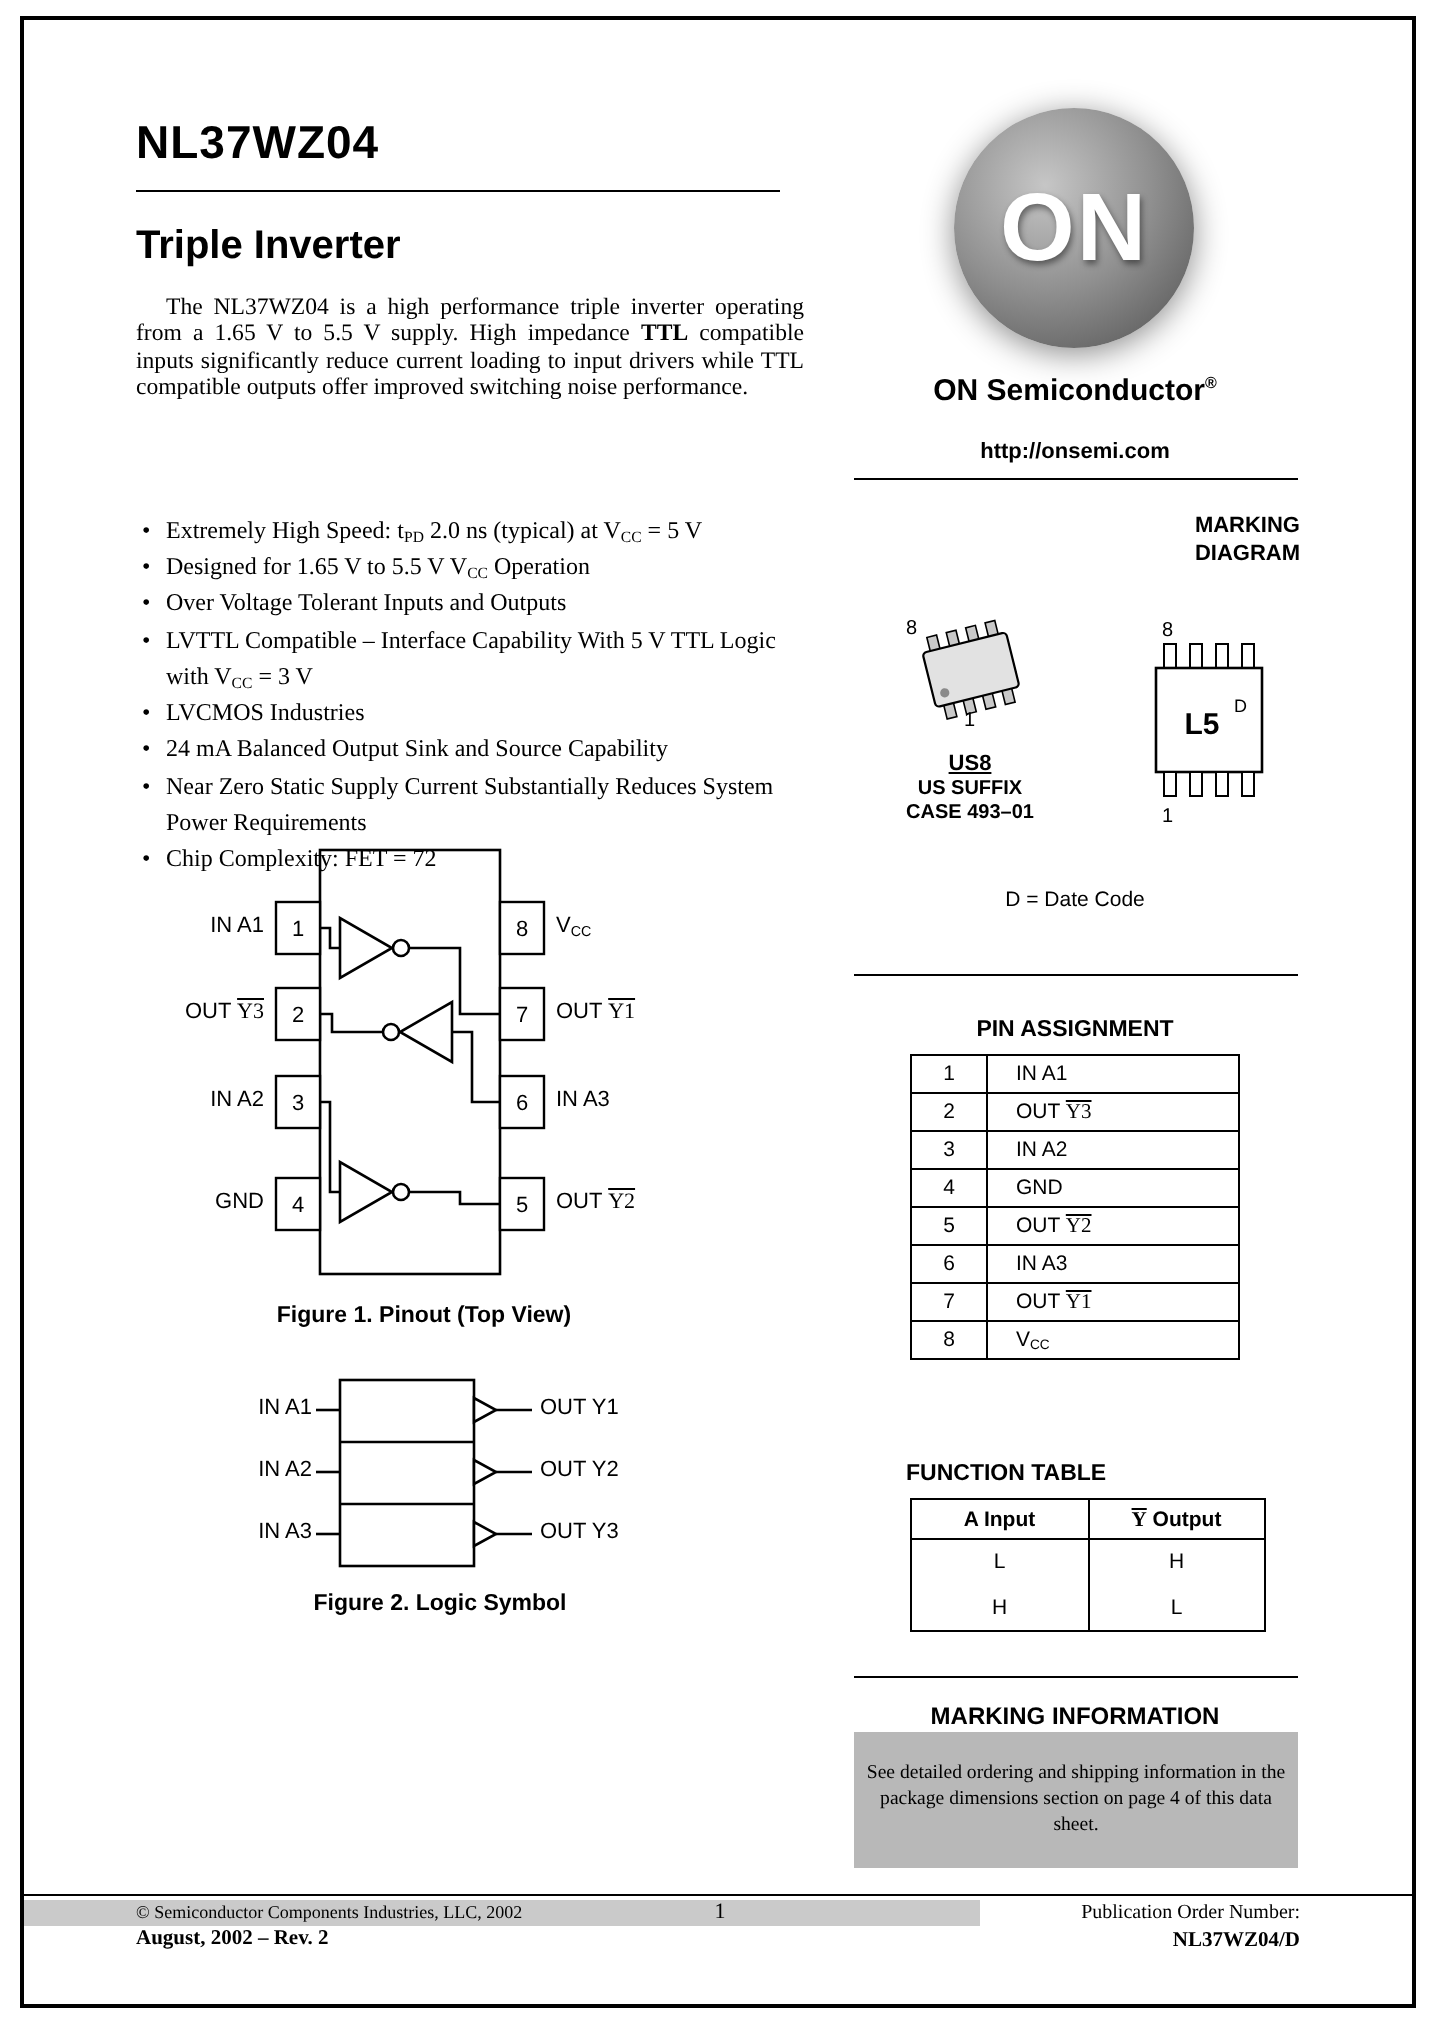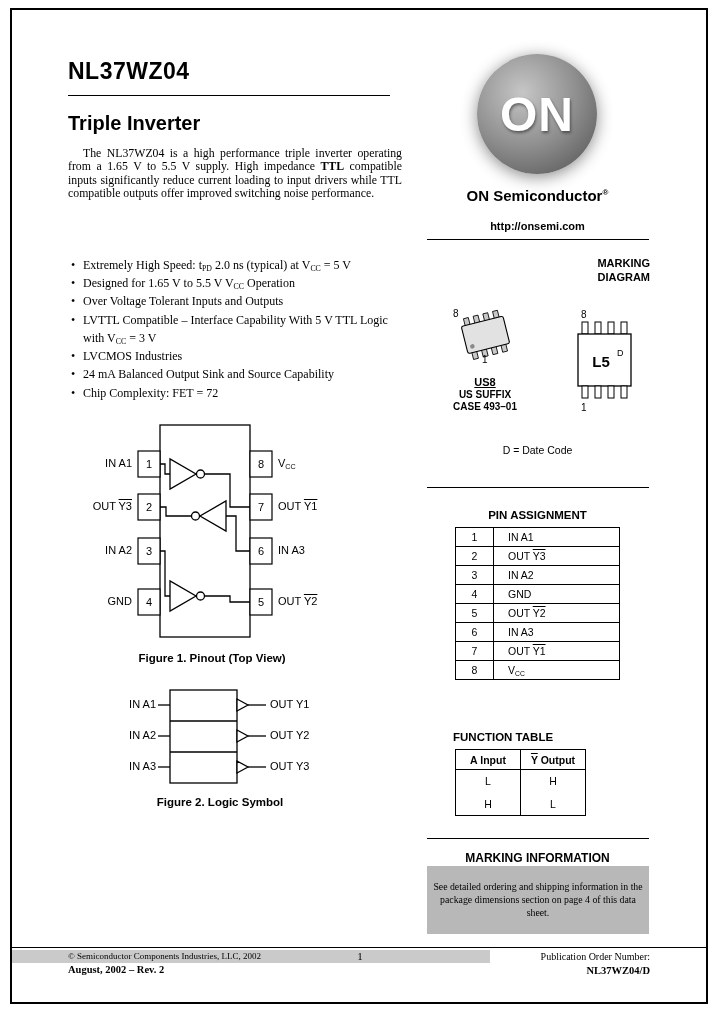--- a/index.html
+++ b/index.html
@@ -1,20 +1,20 @@
 <!DOCTYPE html>
 <html style="--logo-gray: #909090; --highlight: #b8b8b8; --footer-strip: #cacaca;"><head>
 <meta charset="utf-8">
 <style>
   * { box-sizing: border-box; margin:0; padding:0; }
   html,body { width:720px; height:1012px; }
   body { background:#fff; color:#000; position:relative; overflow:hidden;
          font-family:"Liberation Serif", serif; }
   .abs { position:absolute; }
-  .ov { text-decoration: overline; }
+  .ov { text-decoration: overline; font-family: Liberation Serif, serif; }
   sub { font-size:0.65em; vertical-align:-0.25em; line-height:0; }
 
   .frame { left:10px; top:8px; width:698px; height:996px; border:2px solid #000; }
 
   .part-number { left:68px; top:58px; font:bold 23px "Liberation Sans",sans-serif; letter-spacing:0.5px; }
   .title-rule { left:68px; top:95px; width:322px; border-top:1.5px solid #000; height:0; }
   .doc-title { left:68px; top:112px; font:bold 20px "Liberation Sans",sans-serif; }
   .intro { left:68px; top:147px; width:334px; font-size:11.8px; line-height:1.14;
            text-align:justify; text-indent:15px; }
   .features { left:70px; top:212px; width:336px; font-size:12px; line-height:1.52; list-style:none;margin-top:44px; }
@@ -60,21 +60,21 @@
   .pin-title { left:455px; top:509px; width:165px; text-align:center;
                font:bold 11.5px "Liberation Sans",sans-serif; }
   table.pins { left:455px; top:527px; width:165px; border-collapse:collapse; table-layout:fixed;
                font:10.5px "Liberation Sans",sans-serif; }
   .pins td { border:1px solid #000; height:19px; }
   .pins td.num { width:38px; text-align:center; }
   .pins td.name { padding-left:14px; }
 
   .fn-title { left:453px; top:731px; width:160px; text-align:left;
               font:bold 11.5px "Liberation Sans",sans-serif; }
-  table.fn { left:455px; top:749px; width:131px; border-collapse:collapse; table-layout:fixed;
+  table.fn { left:455px; top:749px; width:178px; border-collapse:collapse; table-layout:fixed;
              font:10.5px "Liberation Sans",sans-serif; text-align:center;border-radius:18px; }
   .fn th { border:1px solid #000; height:20px; font-weight:bold; }
   .fn td { height:23px; border-left:1px solid #000; border-right:1px solid #000; }
   .fn tr.last td { border-bottom:1px solid #000; }
 
   .ord-title { left:425px; top:851px; width:225px; text-align:center;
                font:bold 12px "Liberation Sans",sans-serif; }
   .ord-text { left:427px; top:866px; width:222px; font-size:9.8px; line-height:1.35;
               text-align:center; background:var(--highlight,#b8b8b8); padding:14px 6px; }
 
@@ -97,20 +97,21 @@
 
 <p class="abs intro">The NL37WZ04 is a high performance triple inverter operating from a 1.65 V to 5.5 V supply. High impedance <b>TTL</b> compatible inputs significantly reduce current loading to input drivers while TTL compatible outputs offer improved switching noise performance.</p>
 
 <ul class="abs features">
   <li>Extremely High Speed: t<sub>PD</sub> 2.0 ns (typical) at V<sub>CC</sub> = 5 V</li>
   <li>Designed for 1.65 V to 5.5 V V<sub>CC</sub> Operation</li>
   <li>Over Voltage Tolerant Inputs and Outputs</li>
   <li>LVTTL Compatible – Interface Capability With 5 V TTL Logic with V<sub>CC</sub> = 3 V</li>
   <li>LVCMOS Industries</li>
   <li>24 mA Balanced Output Sink and Source Capability</li>
+  <li>Near Zero Static Supply Current Substantially Reduces System Power Requirements</li>
   <li>Chip Complexity: FET = 72</li>
 </ul>
 
 <div class="abs fig1">
   <svg class="fig1-svg" width="292" height="225">
     <rect x="94" y="5" width="90" height="212" fill="none" stroke="#000" stroke-width="1.3"></rect>
 
     <g fill="#fff" stroke="#000" stroke-width="1.2">
       <rect x="72" y="31" width="22" height="26"></rect>
       <rect x="72" y="74" width="22" height="26"></rect>

